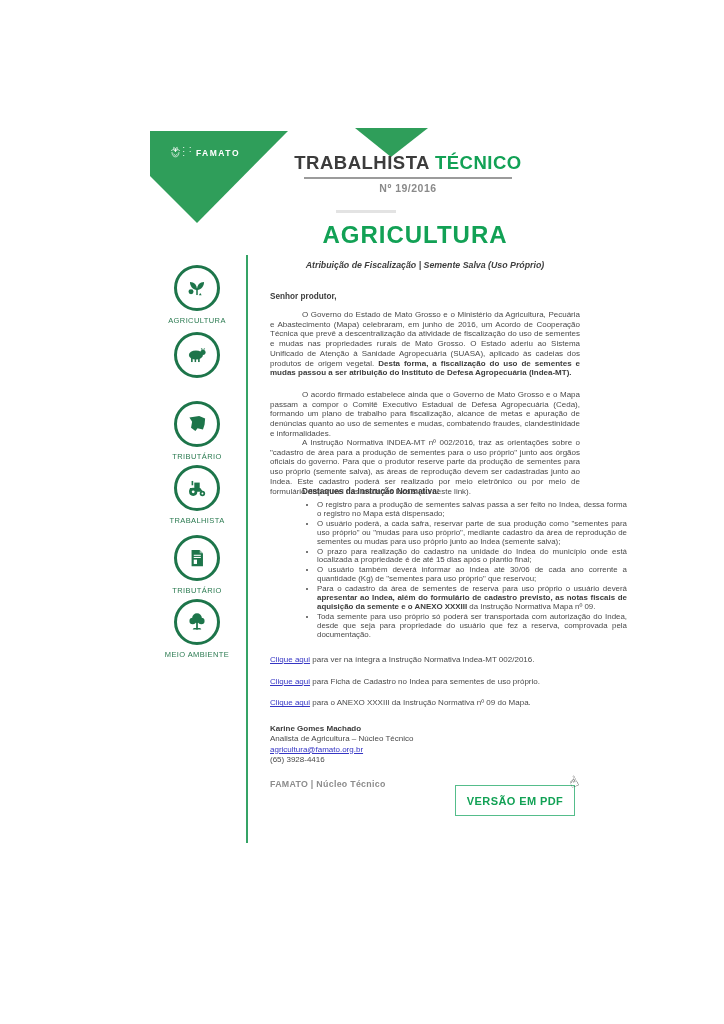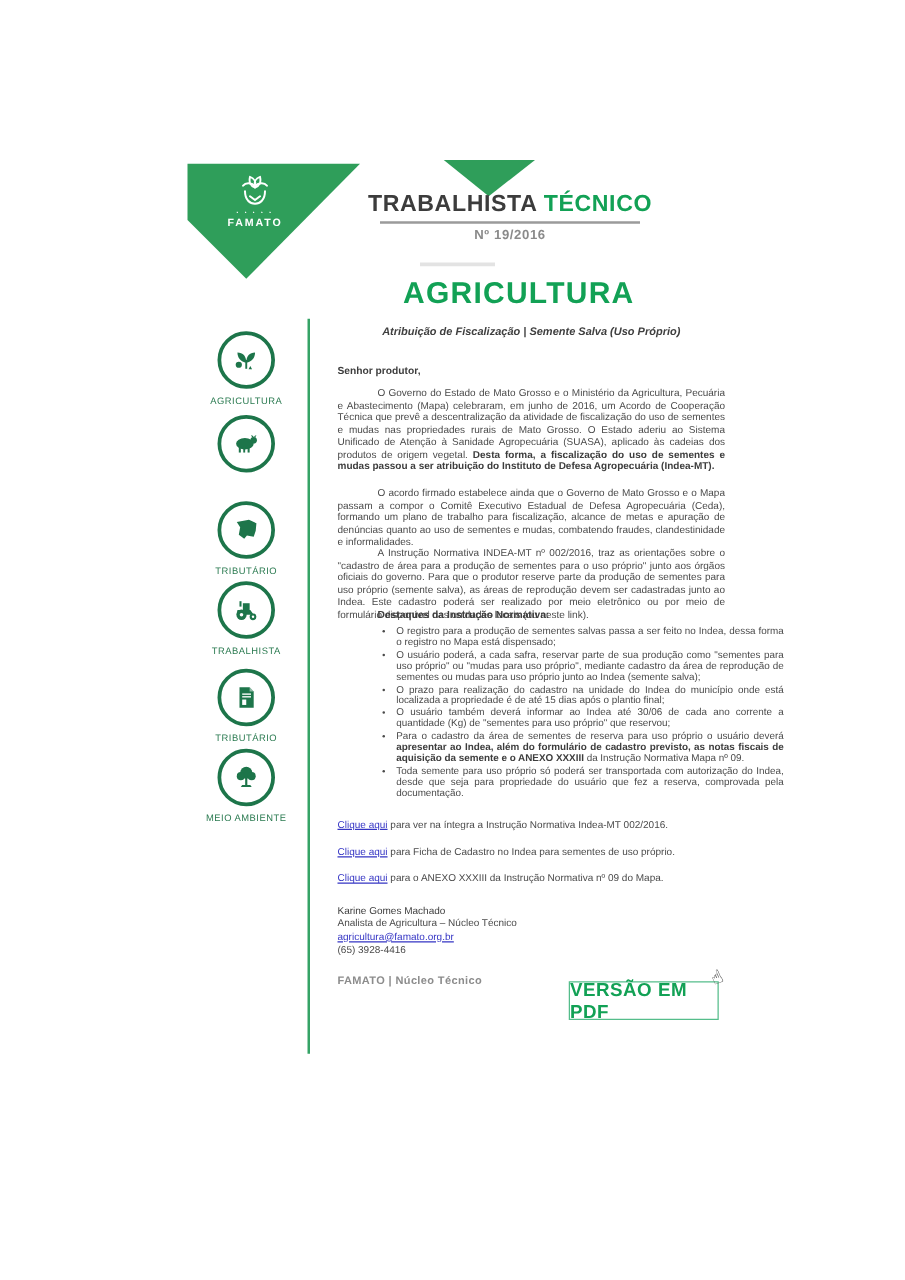--- a/index.html
+++ b/index.html
@@ -4,21 +4,21 @@
 <style>
   html,body{margin:0;padding:0;background:#ffffff;}
   .page{
     position:relative;width:724px;height:1024px;background:#ffffff;
     font-family:"Liberation Sans","DejaVu Sans",sans-serif;overflow:hidden;
   }
   
   .banner-svg{position:absolute;left:0;top:0;}
   .logo{
     position:absolute;left:168px;top:136px;width:72px;
-    display:flex;flex-direction:column;align-items:center;color:#ffffff;
+    display:flex;flex-direction:row;align-items:center;color:#ffffff;
   }
   .logo .brand{font-size:8.5px;font-weight:bold;letter-spacing:1.5px;margin-top:1px;}
   .logo .dots{font-size:4px;letter-spacing:2px;line-height:4px;}
   .masthead{position:absolute;left:268px;top:152px;width:280px;text-align:center;}
   .masthead h1{margin:0;font-size:18.5px;font-weight:bold;letter-spacing:0.5px;}
   .masthead .t-dark{color:#3c3c3c;}
   .masthead .t-green{color:#12a155;}
   .mast-rule{width:208px;height:2px;background:#9b9b9b;margin:3px auto 0 auto;}
   .issue{margin-top:3px;font-size:10.5px;font-weight:bold;color:#8a8a8a;letter-spacing:0.5px;}
   .section-dash{position:absolute;left:336px;top:210px;width:60px;height:3px;background:#e3e3e3;}
@@ -45,29 +45,29 @@
   .blk{position:absolute;left:270px;width:310px;font-size:8px;line-height:9.7px;color:#4a4a4a;text-align:justify;}
   .bold{font-weight:bold;color:#3d3d3d;}
   .salutation{font-weight:bold;color:#3d3d3d;font-size:8.2px;}
   .para{text-indent:32px;margin:0;}
   .highlights{font-weight:bold;color:#3d3d3d;padding-left:32px;font-size:8.2px;}
   ul.bullets{margin:0;padding-left:47px;font-size:7.9px;line-height:8.9px;}
   ul.bullets li{margin:0 0 1px 0;}
   .link-row{margin-bottom:12px;text-align:left;white-space:nowrap;}
   .link{color:#3535c4;text-decoration:underline;cursor:pointer;}
   .signature{text-align:left;line-height:10.3px;}
-  .sig-name{font-weight:normal;color:#3d3d3d;}
+  .sig-name{font-weight:bold;color:#3d3d3d;}
   .sig-email{color:#3535c4;text-decoration:underline;cursor:pointer;}
   .footer-label{font-weight:bold;color:#8c8c8c;font-size:8.8px;letter-spacing:0.3px;text-align:left;}
   
   .pdf-button{
     position:absolute;left:455px;top:785px;width:118px;height:29px;background:#ffffff;
     border:1px solid #55bd8b;display:flex;align-items:center;justify-content:center;cursor:pointer;
   }
-  .pdf-button .label{font-size:15px;font-weight:bold;color:#12a155;letter-spacing:0.4px;}
+  .pdf-button .label{font-size:11px;font-weight:bold;color:#12a155;letter-spacing:0.4px;}
   .hand{
     position:absolute;right:-4px;top:-13px;font-size:15px;color:#1a1a1a;
     transform:rotate(-24deg);font-family:"DejaVu Sans",sans-serif;
   }
 </style>
 </head>
 <body>
 
 <div class="page">
 

